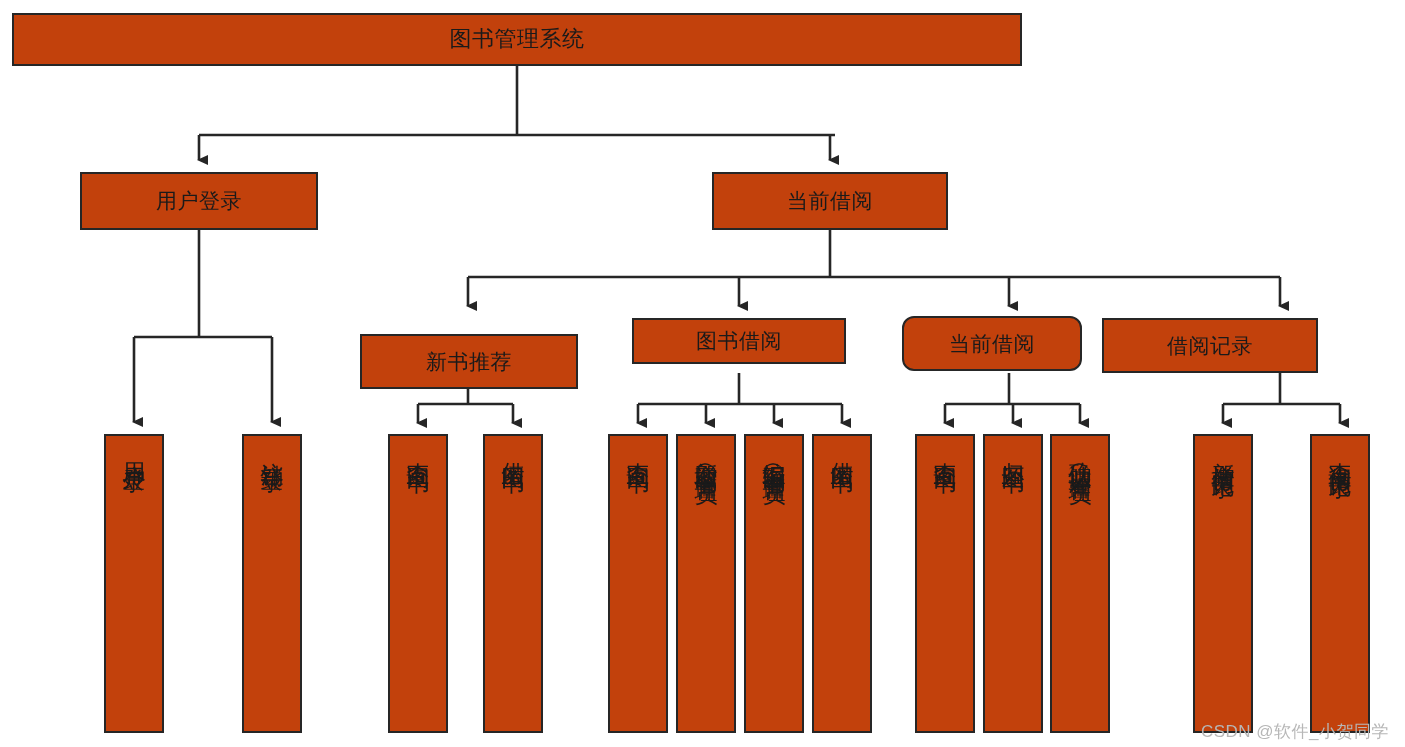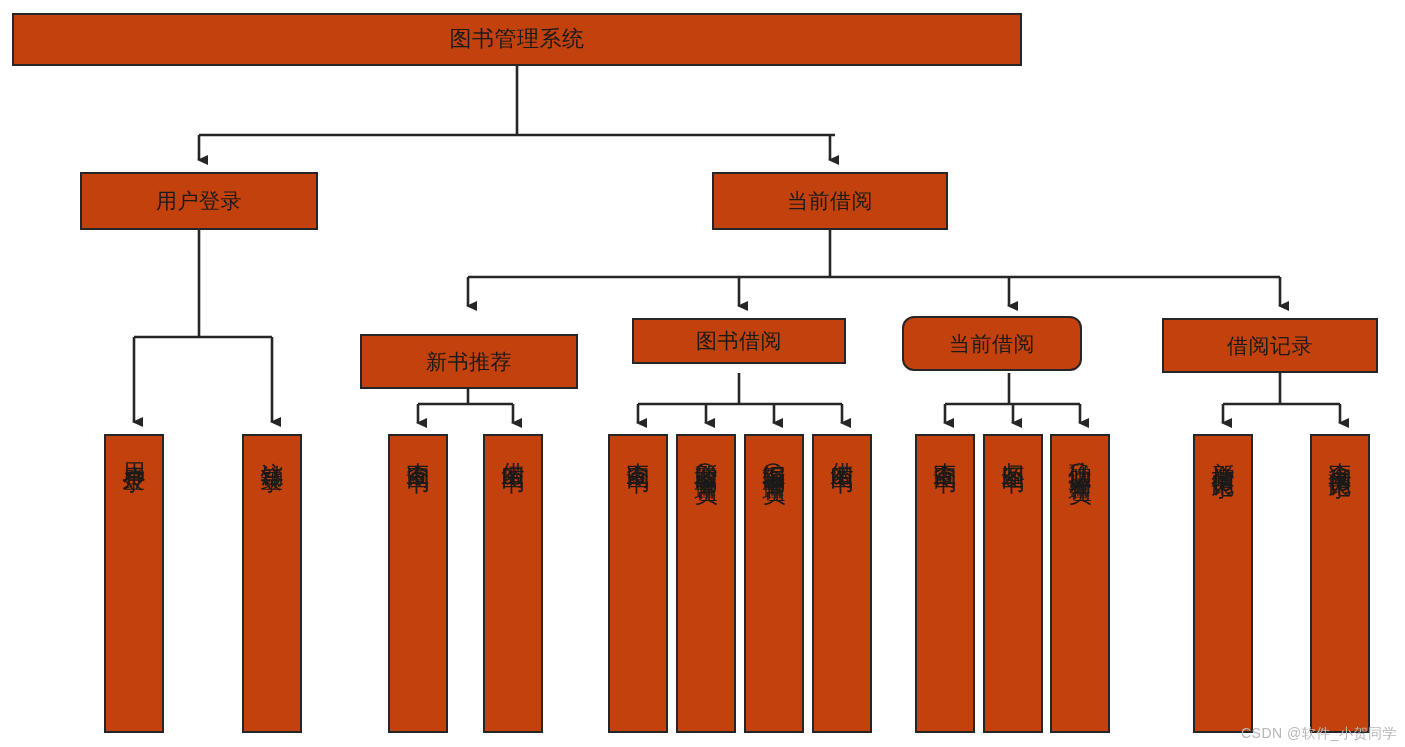--- a/index.html
+++ b/index.html
@@ -55,23 +55,23 @@
   .node.vertical .label {
     writing-mode: vertical-rl;
     text-orientation: upright;
     font-size: 23px;
     letter-spacing: 3px;
     line-height: 1;
   }
   #node-root .label { font-size: 22px; }
   .watermark {
     position: absolute;
-    right: 8px;
+    right: 16px;
     bottom: 4px;
-    font-size: 14px;
+    font-size: 17px;
     color: #b7b7b7;
     white-space: nowrap;
     letter-spacing: 0.5px;
   }
 </style>
 </head>
 <body>
 
 <div id="diagram-root">
 
@@ -138,21 +138,21 @@
 
   <div class="node horizontal" style="left: 360px; top: 334px; width: 218px; height: 55px;">
     <span class="label">新书推荐</span>
   </div>
   <div class="node horizontal" style="left: 632px; top: 318px; width: 214px; height: 46px;">
     <span class="label">图书借阅</span>
   </div>
   <div class="node horizontal" style="left: 902px; top: 316px; width: 180px; height: 55px; border-radius: 12px;">
     <span class="label">当前借阅</span>
   </div>
-  <div class="node horizontal" style="left: 1162px; top: 318px; width: 216px; height: 55px;">
+  <div class="node horizontal" style="left: 1102px; top: 318px; width: 216px; height: 55px;">
     <span class="label">借阅记录</span>
   </div>
 
   <div class="node vertical" style="left: 104px; top: 434px; width: 60px; height: 299px;">
     <span class="label">用户登录</span>
   </div>
   <div class="node vertical" style="left: 242px; top: 434px; width: 60px; height: 299px;">
     <span class="label">注销登录</span>
   </div>
   <div class="node vertical" style="left: 388px; top: 434px; width: 60px; height: 299px;">

